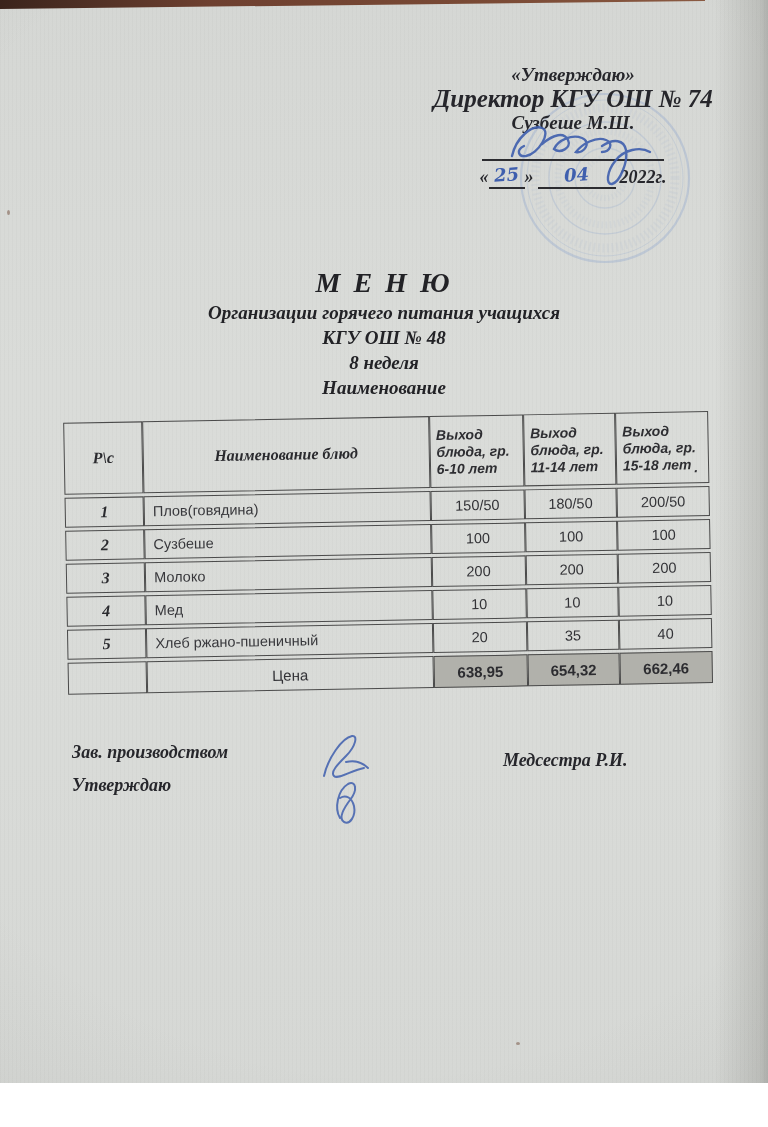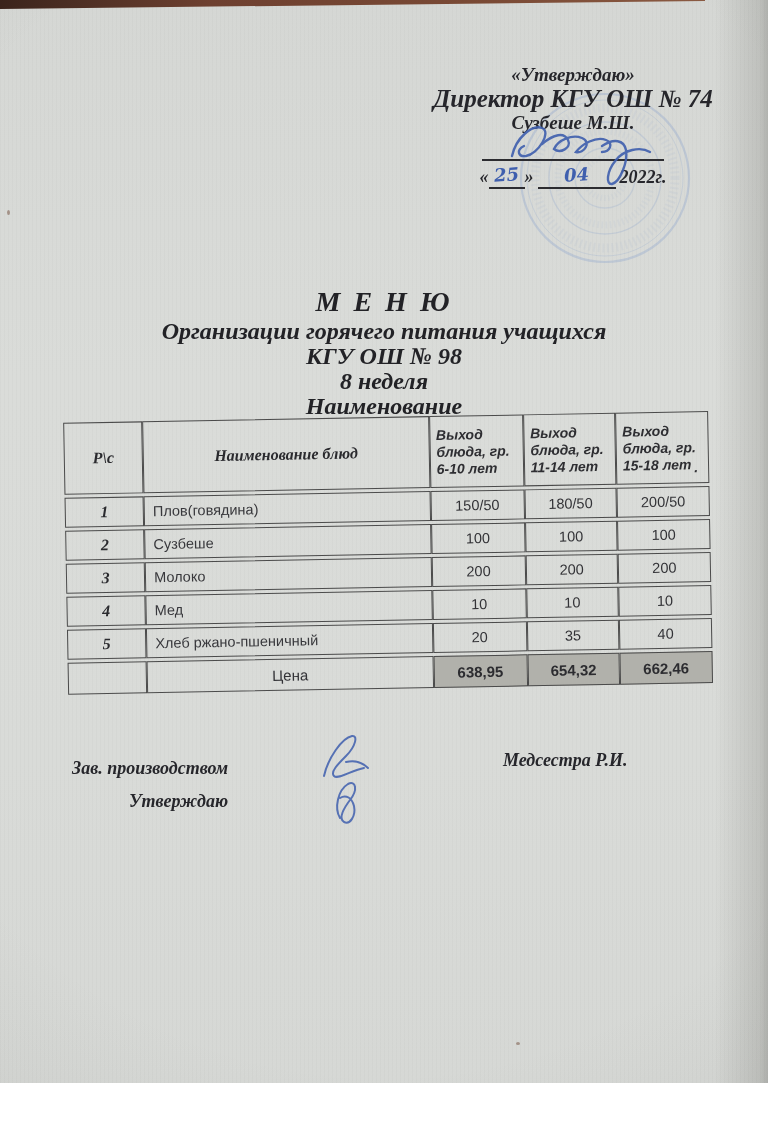--- a/index.html
+++ b/index.html
@@ -25,22 +25,22 @@
   .sig-line{width:182px;height:24px;margin:0 auto;border-bottom:2px solid #2c2c30;}
   .date-row{display:flex;justify-content:center;align-items:flex-end;margin-top:2px;font-size:18px;}
   .hand{color:#3f5fae;font-family:"DejaVu Serif",serif;font-style:italic;transform:rotate(-4deg);display:inline-block;}
   .u{border-bottom:2px solid #2c2c30;}
   .day-u{width:36px;display:inline-block;}
   .month-u{width:78px;display:inline-block;margin:0 4px;}
   .sig-main{position:absolute;left:498px;top:116px;width:170px;height:72px;}
 
   .title{position:absolute;left:0;top:266px;width:768px;text-align:center;
     font-style:italic;font-weight:bold;color:#222226;}
-  .title .h1{font-size:28px;letter-spacing:3px;line-height:34px;margin-top:19px;}
-  .title .h2{font-size:24px;line-height:25px;}
+  .title .h1{font-size:28px;letter-spacing:3px;line-height:34px;}
+  .title .h2{font-size:19px;line-height:25px;}
 
   .menu-table{position:absolute;left:63px;top:408px;width:645px;border-collapse:separate;
     border-spacing:0 3px;transform:rotate(-1.05deg);transform-origin:top right;color:#333337;}
   .menu-table td{border:1.2px solid #4b4b4b;background:transparent;}
   .menu-table .hrow td{height:60px;vertical-align:middle;}
   .menu-table .h-num,.menu-table .h-name{font-family:"Liberation Serif",serif;font-style:italic;
     font-weight:bold;text-align:center;font-size:16px;color:#2a2a2e;}
   .menu-table .h-age{font-family:"Liberation Sans",sans-serif;font-style:italic;font-weight:bold;
     font-size:14px;line-height:17px;text-align:left;vertical-align:top;padding:5px 6px;
     white-space:pre-line;position:relative;color:#2e2e32;}
@@ -48,22 +48,22 @@
   .c-num{font-family:"Liberation Serif",serif;font-style:italic;font-weight:bold;
     font-size:16px;text-align:center;color:#2a2a2e;}
   .c-name{font-family:"Liberation Sans",sans-serif;font-size:14.5px;padding-left:8px;color:#38383c;}
   .c-val{font-family:"Liberation Sans",sans-serif;font-size:14.5px;text-align:center;color:#333337;}
   .trow td{height:28px;}
   .t-label{font-family:"Liberation Sans",sans-serif;font-size:15px;text-align:center;color:#333337;}
   .t-val{font-family:"Liberation Sans",sans-serif;font-size:15px;font-weight:bold;
     text-align:center;background:#b1b1ab !important;color:#2c2c30;}
   .stray-dot{position:absolute;right:10px;bottom:6px;font-weight:bold;color:#2e2e32;}
 
-  .roles{position:absolute;left:72px;top:752px;font-style:italic;font-weight:bold;
-    font-size:18px;line-height:33px;color:#26262b;text-align:right;}
+  .roles{position:absolute;left:72px;top:736px;font-style:italic;font-weight:bold;
+    font-size:18px;line-height:33px;color:#26262b;}
   .name1{position:absolute;left:503px;top:750px;font-style:italic;font-weight:bold;
     font-size:18px;color:#26262b;}
   .sig-small{position:absolute;}
 </style>
 </head>
 <body>
 
 <div class="page">
 
   <div class="top-edge"></div>
@@ -100,21 +100,21 @@
     <g fill="none" stroke="#3f5fae" stroke-width="2.4" stroke-linecap="round" opacity=".9">
       <path d="M14,40 C18,22 34,8 44,12 C54,16 40,38 28,40 C20,41 18,34 26,30"></path>
       <path d="M44,28 C56,18 66,16 70,24 C74,32 62,38 56,33 C60,24 74,18 84,22 C94,26 86,38 78,36 C84,28 98,20 108,24 C116,27 112,36 104,36"></path>
       <path d="M104,30 C116,22 126,24 128,34 C130,46 122,66 114,68 C108,69 108,56 118,44 C126,34 142,30 152,36"></path>
     </g>
   </svg>
 
   <div class="title">
     <div class="h1">М Е Н Ю</div>
     <div class="h2">Организации горячего питания учащихся</div>
-    <div class="h2">КГУ ОШ № 98</div>
+    <div class="h2">КГУ ОШ № 48</div>
     <div class="h2">8 неделя</div>
     <div class="h2">Наименование</div>
   </div>
 
   <table class="menu-table">
     <colgroup>
         <col style="width:79px">
         <col style="width:286px">
         <col style="width:94px">
         <col style="width:92px">

